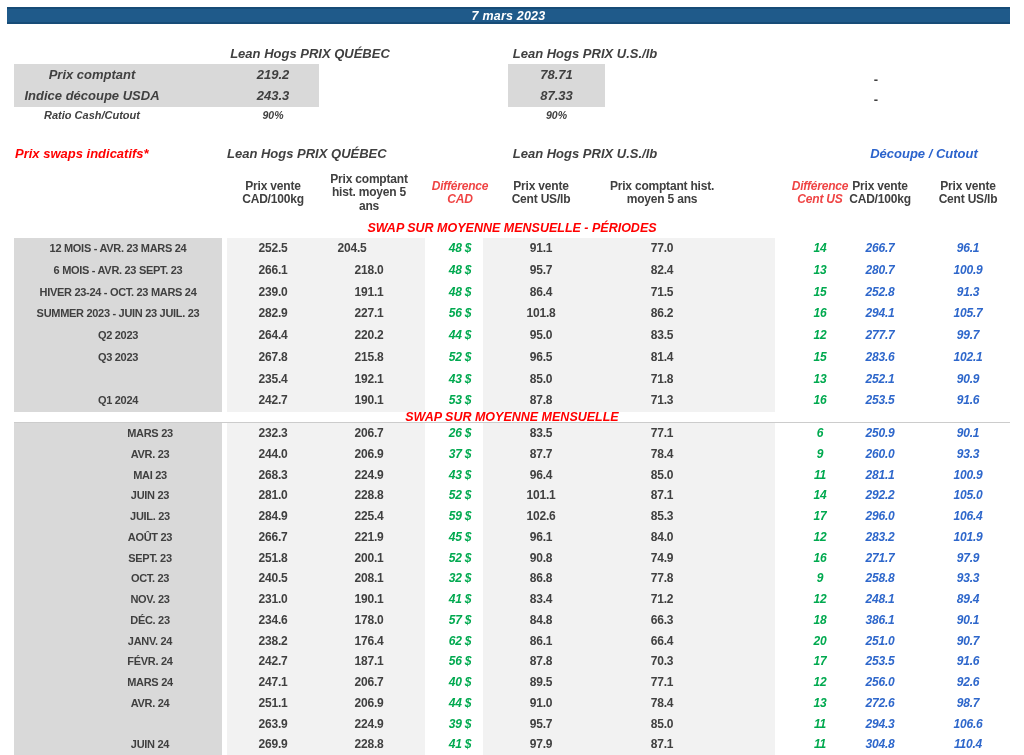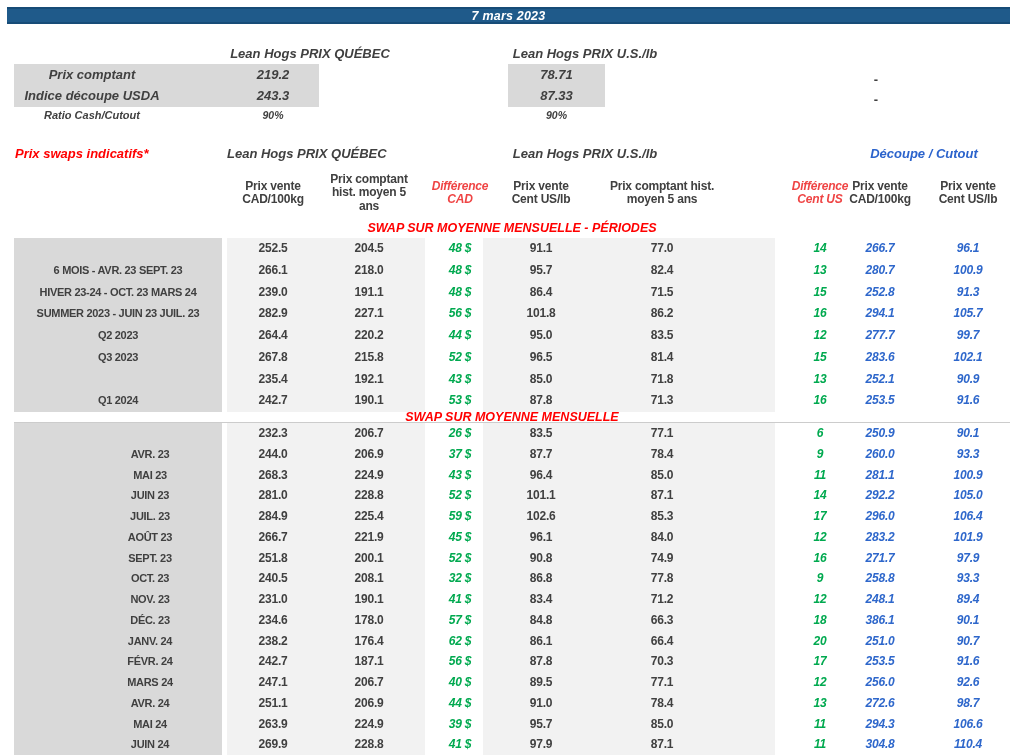--- a/index.html
+++ b/index.html
@@ -106,22 +106,23 @@
     <span>Prix vente
 Cent US/lb</span>
   </div>
 
 <div class="abs sechead" style="left:14px;top:221px;width:996px;">SWAP SUR MOYENNE MENSUELLE - PÉRIODES</div>
 <div class="abs block" style="left:14px;top:238px;width:208px;height:174px;"></div>
 <div class="abs band" style="left:227px;top:238px;width:198px;height:174px;"></div>
 <div class="abs band" style="left:483px;top:238px;width:292px;height:174px;"></div>
 <div class="abs" style="left:0;top:238px;width:1024px;height:174px;">
     <div class="trow" style="top: 0px; height: 21.75px;">
+      <div class="rlabel" style="left: 14px; width: 208px; line-height: 21.75px;">12 MOIS - AVR. 23 MARS 24</div>
       <div class="cell v" style="left: 227px; width: 92px; line-height: 21.75px;">252.5</div>
-      <div class="cell v" style="left: 323px; width: 92px; line-height: 21.75px;">204.5</div>
+      <div class="cell v" style="left: 306px; width: 92px; line-height: 21.75px;">204.5</div>
       <div class="cell g" style="left: 418px; width: 84px; line-height: 21.75px;">48 $</div>
       <div class="cell v" style="left: 495px; width: 92px; line-height: 21.75px;">91.1</div>
       <div class="cell v" style="left: 616px; width: 92px; line-height: 21.75px;">77.0</div>
       <div class="cell g" style="left: 778px; width: 84px; line-height: 21.75px;">14</div>
       <div class="cell b" style="left: 836px; width: 88px; line-height: 21.75px;">266.7</div>
       <div class="cell b" style="left: 926px; width: 84px; line-height: 21.75px;">96.1</div>
     </div>
     <div class="trow" style="top: 21.75px; height: 21.75px;">
       <div class="rlabel" style="left: 14px; width: 208px; line-height: 21.75px;">6 MOIS - AVR. 23 SEPT. 23</div>
       <div class="cell v" style="left: 227px; width: 92px; line-height: 21.75px;">266.1</div>
@@ -200,20 +201,21 @@
     </div>
   </div>
 
 <div class="abs sechead" style="left:14px;top:410px;width:996px;">SWAP SUR MOYENNE MENSUELLE</div>
 <div class="abs rule" style="left:14px;top:422px;width:996px;"></div>
 <div class="abs block" style="left:14px;top:423px;width:208px;height:332px;"></div>
 <div class="abs band" style="left:227px;top:423px;width:198px;height:332px;"></div>
 <div class="abs band" style="left:483px;top:423px;width:292px;height:332px;"></div>
 <div class="abs" style="left:0;top:423px;width:1024px;height:332px;">
     <div class="trow" style="top: 0px; height: 20.75px;">
+      <div class="rlabel" style="left: 40px; width: 220px; line-height: 20.75px;">MARS 23</div>
       <div class="cell v" style="left: 227px; width: 92px; line-height: 20.75px;">232.3</div>
       <div class="cell v" style="left: 323px; width: 92px; line-height: 20.75px;">206.7</div>
       <div class="cell g" style="left: 418px; width: 84px; line-height: 20.75px;">26 $</div>
       <div class="cell v" style="left: 495px; width: 92px; line-height: 20.75px;">83.5</div>
       <div class="cell v" style="left: 616px; width: 92px; line-height: 20.75px;">77.1</div>
       <div class="cell g" style="left: 778px; width: 84px; line-height: 20.75px;">6</div>
       <div class="cell b" style="left: 836px; width: 88px; line-height: 20.75px;">250.9</div>
       <div class="cell b" style="left: 926px; width: 84px; line-height: 20.75px;">90.1</div>
     </div>
     <div class="trow" style="top: 20.75px; height: 20.75px;">
@@ -353,21 +355,20 @@
       <div class="cell v" style="left: 227px; width: 92px; line-height: 20.75px;">251.1</div>
       <div class="cell v" style="left: 323px; width: 92px; line-height: 20.75px;">206.9</div>
       <div class="cell g" style="left: 418px; width: 84px; line-height: 20.75px;">44 $</div>
       <div class="cell v" style="left: 495px; width: 92px; line-height: 20.75px;">91.0</div>
       <div class="cell v" style="left: 616px; width: 92px; line-height: 20.75px;">78.4</div>
       <div class="cell g" style="left: 778px; width: 84px; line-height: 20.75px;">13</div>
       <div class="cell b" style="left: 836px; width: 88px; line-height: 20.75px;">272.6</div>
       <div class="cell b" style="left: 926px; width: 84px; line-height: 20.75px;">98.7</div>
     </div>
     <div class="trow" style="top: 290.5px; height: 20.75px;">
-      <div class="rlabel" style="left: 40px; width: 220px; line-height: 20.75px;">MAI 24</div>
       <div class="cell v" style="left: 227px; width: 92px; line-height: 20.75px;">263.9</div>
       <div class="cell v" style="left: 323px; width: 92px; line-height: 20.75px;">224.9</div>
       <div class="cell g" style="left: 418px; width: 84px; line-height: 20.75px;">39 $</div>
       <div class="cell v" style="left: 495px; width: 92px; line-height: 20.75px;">95.7</div>
       <div class="cell v" style="left: 616px; width: 92px; line-height: 20.75px;">85.0</div>
       <div class="cell g" style="left: 778px; width: 84px; line-height: 20.75px;">11</div>
       <div class="cell b" style="left: 836px; width: 88px; line-height: 20.75px;">294.3</div>
       <div class="cell b" style="left: 926px; width: 84px; line-height: 20.75px;">106.6</div>
     </div>
     <div class="trow" style="top: 311.25px; height: 20.75px;">

